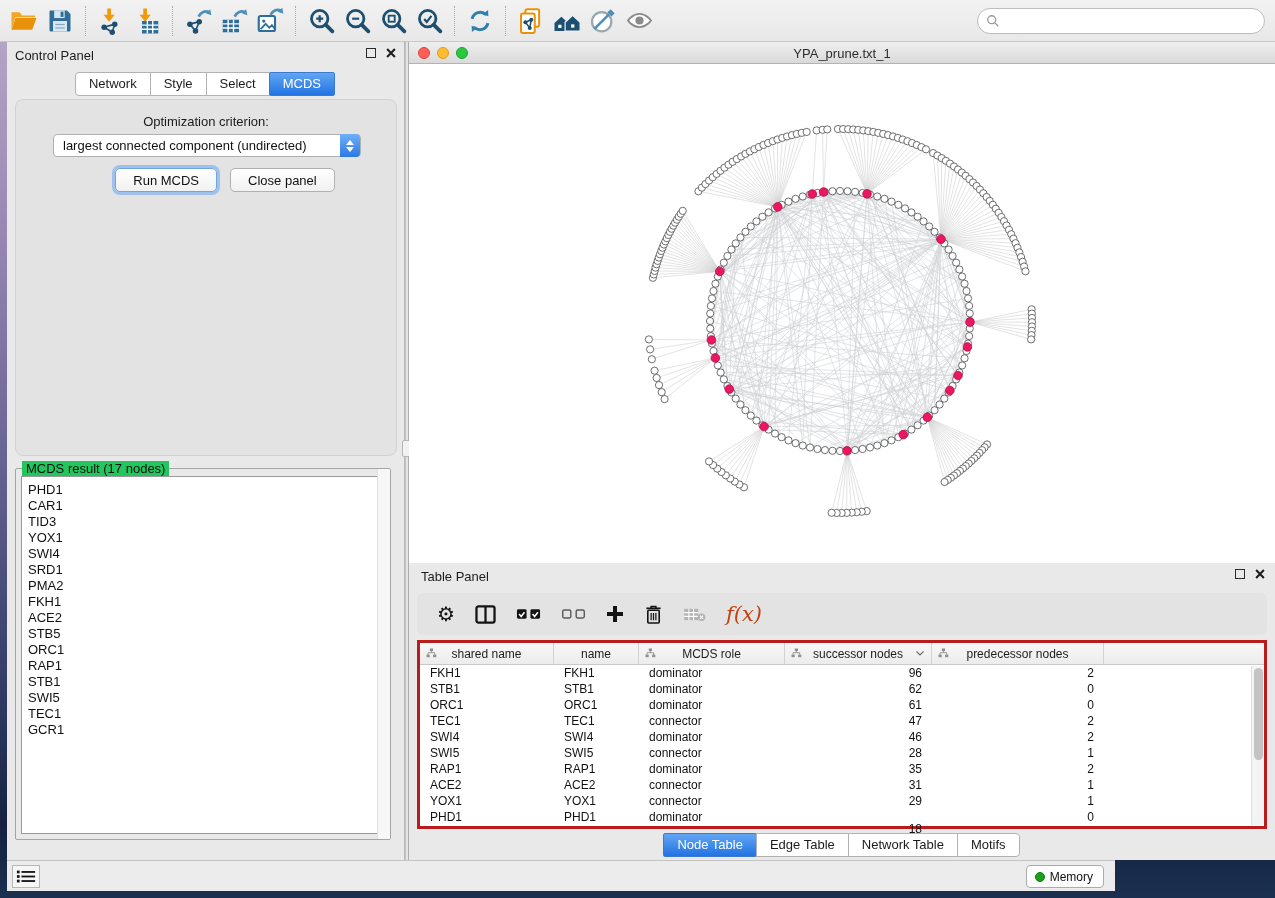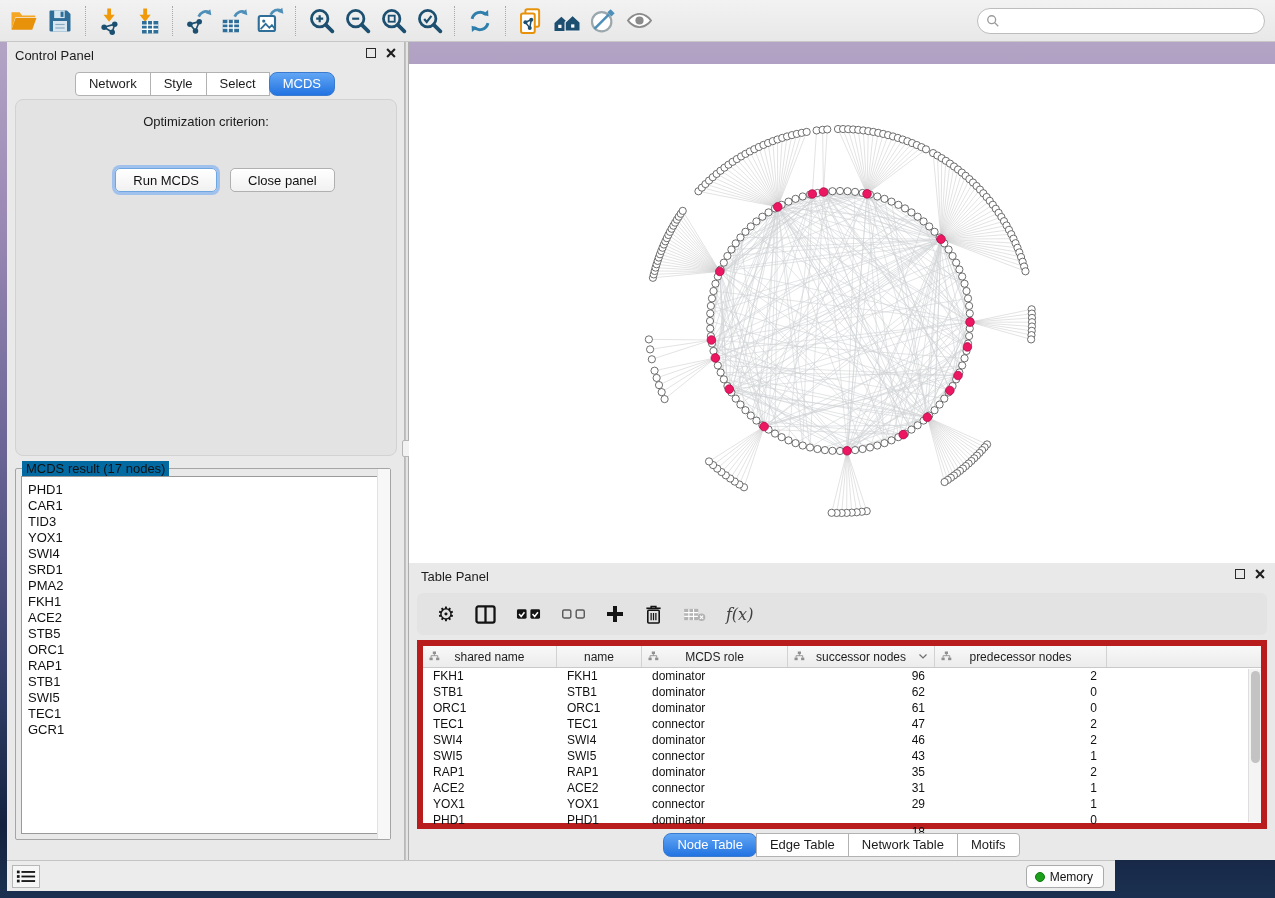--- a/index.html
+++ b/index.html
@@ -21,38 +21,38 @@
   .control-panel { position:absolute; left:7px; top:42px; width:398px; height:818px; background:#e9e9e9; border-right:1px solid #b9b9b9; }
   .panel-titlebar { position:relative; height:26px; }
   .panel-title { position:absolute; left:8px; top:6px; font-size:13px; color:#1c1c1c; }
   .panel-icons { position:absolute; right:8px; top:6px; display:flex; gap:10px; align-items:center; }
   .float-box { width:10px; height:10px; border:1.4px solid #2b2b2b; }
   .seg-tabs { position:absolute; left:0; right:0; display:flex; justify-content:center; }
   .seg { font-size:13px; color:#1c1c1c; background:#fff; border:1px solid #b2b2b2; padding:3px 13px 4px;
     margin-left:-1px; cursor:default; }
   .seg:first-child { border-radius:4px 0 0 4px; }
   .seg:last-child { border-radius:0 4px 4px 0; }
-  .seg.active { background:linear-gradient(#62a6f4,#2273e2); color:#fff; border-color:#3a7bd0; border-radius:8px; }
+  .seg.active { background:linear-gradient(#62a6f4,#2273e2); color:#fff; border-color:#3a7bd0; border-radius:2px; }
   #cp-tabs { top:30px; }
   .cp-inner { position:absolute; left:8px; top:57px; width:382px; height:357px; background:#e3e3e3;
     border:1px solid #d2d2d2; border-radius:8px; }
   .criterion-label { position:absolute; left:0; right:0; top:14px; text-align:center; font-size:13px; color:#1a1a1a; }
   .dropdown { position:absolute; left:37px; top:34px; width:308px; height:23px; background:#fff;
     border:1px solid #b0b0b0; border-radius:4px; font-size:13px; color:#111; line-height:21px; padding-left:9px; }
   .dropdown .stepper { position:absolute; right:0; top:-1px; width:20px; height:23px; border-radius:0 4px 4px 0;
     background:linear-gradient(#6fb0f8,#2b78e6); display:flex; flex-direction:column; align-items:center; justify-content:center; gap:2px; }
   .stepper i { width:0; height:0; border-left:4px solid transparent; border-right:4px solid transparent; }
   .stepper .up { border-bottom:5px solid #fff; }
   .stepper .dn { border-top:5px solid #fff; }
   .cp-buttons { position:absolute; left:0; right:0; top:68px; display:flex; justify-content:center; gap:13px; }
   .mac-btn { font-size:13px; color:#111; background:linear-gradient(#ffffff,#f1f1f1); border:1px solid #b0b0b0;
     border-radius:5px; height:24px; padding:0 17px; }
   .mac-btn.focus { border-color:#6ea6e0; box-shadow:0 0 0 3px rgba(115,170,245,.6);margin-left:38px; }
   .result-group { position:absolute; left:8px; top:426px; width:376px; height:372px; border:1px solid #a5a5a5; border-radius:2px; }
-  .result-legend { position:absolute; top:-8px; left:6px; background:#0369a1; padding:0 4px; font-size:13px; color:#111; }
+  .result-legend { position:absolute; top:-8px; left:6px; background:#22c55e; padding:0 4px; font-size:13px; color:#111; }
   .result-list { position:absolute; left:5px; top:7px; right:5px; bottom:5px; background:#fff; border:1px solid #9a9a9a;
     font-size:13px; line-height:16px; padding:5px 0 0 6px; overflow:hidden; }
   .result-scroll { position:absolute; right:0; top:0; bottom:0; width:13px; background:#f7f7f7; border-left:1px solid #e2e2e2; }
   .li { color:#111; }
 
   
   .divider { position:absolute; left:405px; top:42px; width:4px; height:818px; background:#e4e4e4;
     border-left:1px solid #c2c2c2; border-right:1px solid #adadad; }
   .divider-handle { position:absolute; left:-4px; top:398px; width:10px; height:17px; background:#f2f2f2;
     border:1px solid #b5b5b5; border-radius:2px; }
@@ -64,22 +64,22 @@
   .light { width:12px; height:12px; border-radius:50%; }
   .nw-title { position:absolute; left:0; right:0; top:4px; text-align:center; font-size:13px; color:#2d2d2d; }
   .nw-canvas { position:absolute; left:0; top:22px; width:866px; height:499px; background:#fff; }
 
   
   .table-panel { position:absolute; left:409px; top:563px; width:866px; height:297px; background:#e9e9e9; }
   .tp-toolbar { position:absolute; left:8px; top:30px; width:850px; height:42px; background:#e3e3e3; border-radius:6px;
     display:flex; align-items:center; gap:20px; padding-left:20px; }
   .tp-icon { display:flex; align-items:center; justify-content:center; }
   .gear-glyph { font-size:20px; color:#141414; line-height:20px; }
-  .fx-glyph { font-family:"DejaVu Serif",serif; font-style:italic; font-size:16px; color:#404040; }
-  .tp-table { position:absolute; left:8px; top:77px; width:850px; height:189px; background:#fff; border:6px solid #b91c1c; }
+  .fx-glyph { font-family:"DejaVu Serif",serif; font-style:italic; font-size:21px; color:#c2410c; }
+  .tp-table { position:absolute; left:8px; top:77px; width:850px; height:189px; background:#fff; border:3px solid #b91c1c; }
   .tbl-header { display:flex; height:22px; background:linear-gradient(#f8f8f8,#ececec); border-bottom:1px solid #c9c9c9; }
   .th { position:relative; display:flex; align-items:center; justify-content:center; font-size:12px; color:#1d1d1d;
     border-right:1px solid #d2d2d2; flex:0 0 auto; }
   .th .tree-ic { position:absolute; left:6px; top:5px; }
   .th .sort-ic { position:absolute; right:7px; top:8px; }
   .tbl-body { position:relative; }
   .tr { display:flex; height:16px; align-items:center; }
   .td { flex:0 0 auto; font-size:12px; color:#111; white-space:nowrap; overflow:hidden; }
   .td.left { padding-left:10px; text-align:left; }
   .td.right { padding-right:10px; text-align:right; }
@@ -252,20 +252,27 @@
       </span>
     </div>
     <div class="seg-tabs" id="cp-tabs">
         <div class="seg">Network</div>
         <div class="seg">Style</div>
         <div class="seg">Select</div>
         <div class="seg active">MCDS</div>
       </div>
     <div class="cp-inner">
       <div class="criterion-label">Optimization criterion:</div>
+      <div class="dropdown">
+        <span>largest connected component (undirected)</span>
+        <span class="stepper">
+            <i class="up"></i>
+            <i class="dn"></i>
+          </span>
+      </div>
       <div class="cp-buttons">
         <button class="mac-btn focus">Run MCDS</button>
         <button class="mac-btn">Close panel</button>
       </div>
     </div>
     <div class="result-group">
       <span class="result-legend">MCDS result (17 nodes)</span>
       <div class="result-list" id="mcds-list">
           <div class="li">PHD1</div>
           <div class="li">CAR1</div>
@@ -286,20 +293,28 @@
         </div>
       <div class="result-scroll"></div>
     </div>
   </div>
 
   <div class="divider">
     <div class="divider-handle"></div>
   </div>
 
   <div class="network-window">
+    <div class="nw-titlebar">
+      <span class="traffic">
+        <span class="light" style="background:#ff5f57;border:1px solid #e0443e;"></span>
+        <span class="light" style="background:#febc2e;border:1px solid #d89e24;"></span>
+        <span class="light" style="background:#28c840;border:1px solid #1da133;"></span>
+      </span>
+      <span class="nw-title">YPA_prune.txt_1</span>
+    </div>
     <div class="nw-canvas">
       <svg id="net-svg" width="866" height="499" viewBox="0 0 866 499">
           <g stroke="#969ca1" stroke-width="0.6" opacity="0.45">
             <line x1="368.77005846772107" y1="142.86221319436254" x2="326.72398494184426" y2="179.36938307863787"></line>
             <line x1="368.77005846772107" y1="142.86221319436254" x2="482.4903695850904" y2="376.3680938944356"></line>
             <line x1="368.77005846772107" y1="142.86221319436254" x2="311.6319061055644" y2="308.4903695850904"></line>
             <line x1="368.77005846772107" y1="142.86221319436254" x2="366" y2="369.58330249197707"></line>
             <line x1="368.77005846772107" y1="142.86221319436254" x2="525.5585734044963" y2="346.2114129229354"></line>
             <line x1="368.77005846772107" y1="142.86221319436254" x2="322.3865845163183" y2="328.43616714920483"></line>
             <line x1="368.77005846772107" y1="142.86221319436254" x2="508.6306169213622" y2="361.2760150581557"></line>
@@ -1136,21 +1151,21 @@
             <div class="td left" style="width: 134px;">SWI4</div>
             <div class="td left" style="width: 85px;">SWI4</div>
             <div class="td left" style="width: 146px;">dominator</div>
             <div class="td right" style="width: 147px;">46</div>
             <div class="td right" style="width: 172px;">2</div>
           </div>
           <div class="tr">
             <div class="td left" style="width: 134px;">SWI5</div>
             <div class="td left" style="width: 85px;">SWI5</div>
             <div class="td left" style="width: 146px;">connector</div>
-            <div class="td right" style="width: 147px;">43</div>
+            <div class="td right" style="width: 147px;">28</div>
             <div class="td right" style="width: 172px;">1</div>
           </div>
           <div class="tr">
             <div class="td left" style="width: 134px;">RAP1</div>
             <div class="td left" style="width: 85px;">RAP1</div>
             <div class="td left" style="width: 146px;">dominator</div>
             <div class="td right" style="width: 147px;">35</div>
             <div class="td right" style="width: 172px;">2</div>
           </div>
           <div class="tr">

